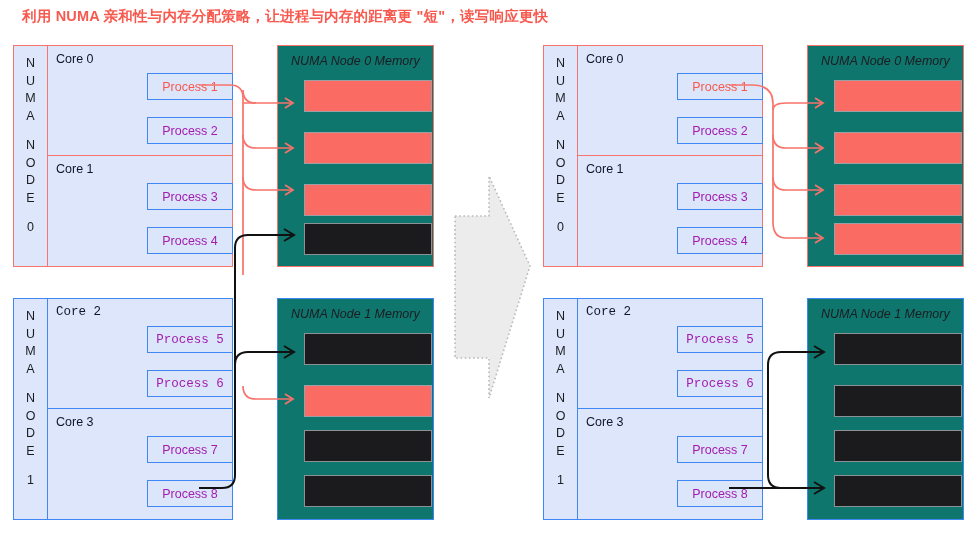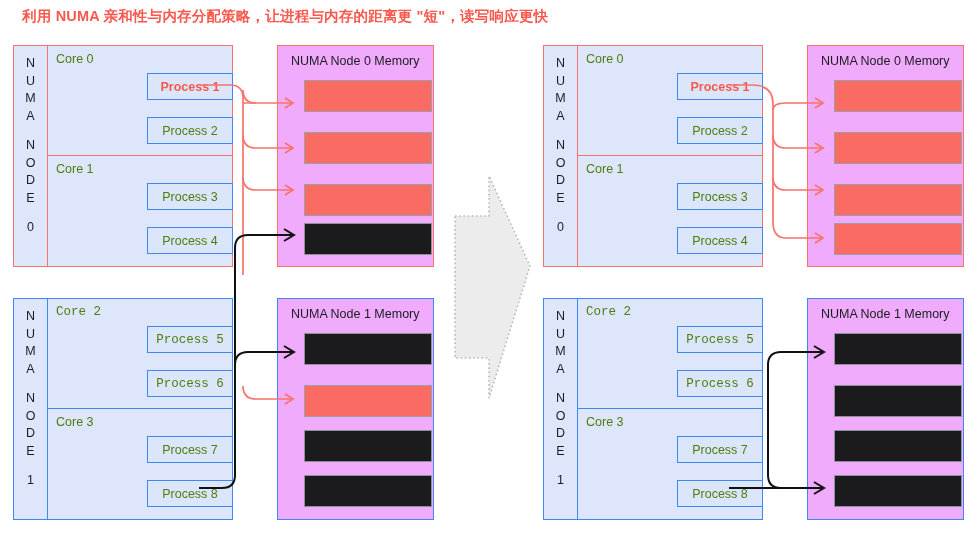--- a/index.html
+++ b/index.html
@@ -40,39 +40,40 @@
   .sidelabel .gap{height:12px;}
 
   .core{
     position:absolute;left:34px;right:0;
     box-sizing:border-box;
   }
   .core.divider{border-bottom:1.6px solid #f8736b;}
   .node.blue .core.divider{border-bottom-color:#3f87f5;font-family:Liberation Mono, monospace;}
   .core-title{
     position:absolute;left:8px;top:6px;
-    font-size:12.5px;color:#4d7c0f;white-space:nowrap;
+    font-size:12.5px;color:#0f172a;white-space:nowrap;
   }
 
   .proc{
     position:absolute;
     box-sizing:border-box;
     background:#dce6fb;
     border:1.4px solid #3f87f5;
     display:flex;align-items:center;justify-content:center;
-    font-size:12.5px;color:#4d7c0f;white-space:nowrap;
-  }
-  .proc.hot{color:#f8594f;font-weight:bold;}
+    font-size:12.5px;color:#a21caf;white-space:nowrap;
+  }
+  .proc.hot{color:#f8594f;font-weight:normal;}
 
   
   .mem{
     position:absolute;
-    background:#f0abfc;
+    background:#0f766e;
     box-sizing:border-box;
     border:1.6px solid #f8736b;
+    font-style:italic;
   }
   .mem.blue{border-color:#3f87f5;}
   .mem-title{
     position:absolute;left:13px;top:8px;
     font-size:12.5px;color:#1b1c20;white-space:nowrap;
   }
   .block{
     position:absolute;left:26px;
     width:128px;height:32px;
     box-sizing:border-box;

